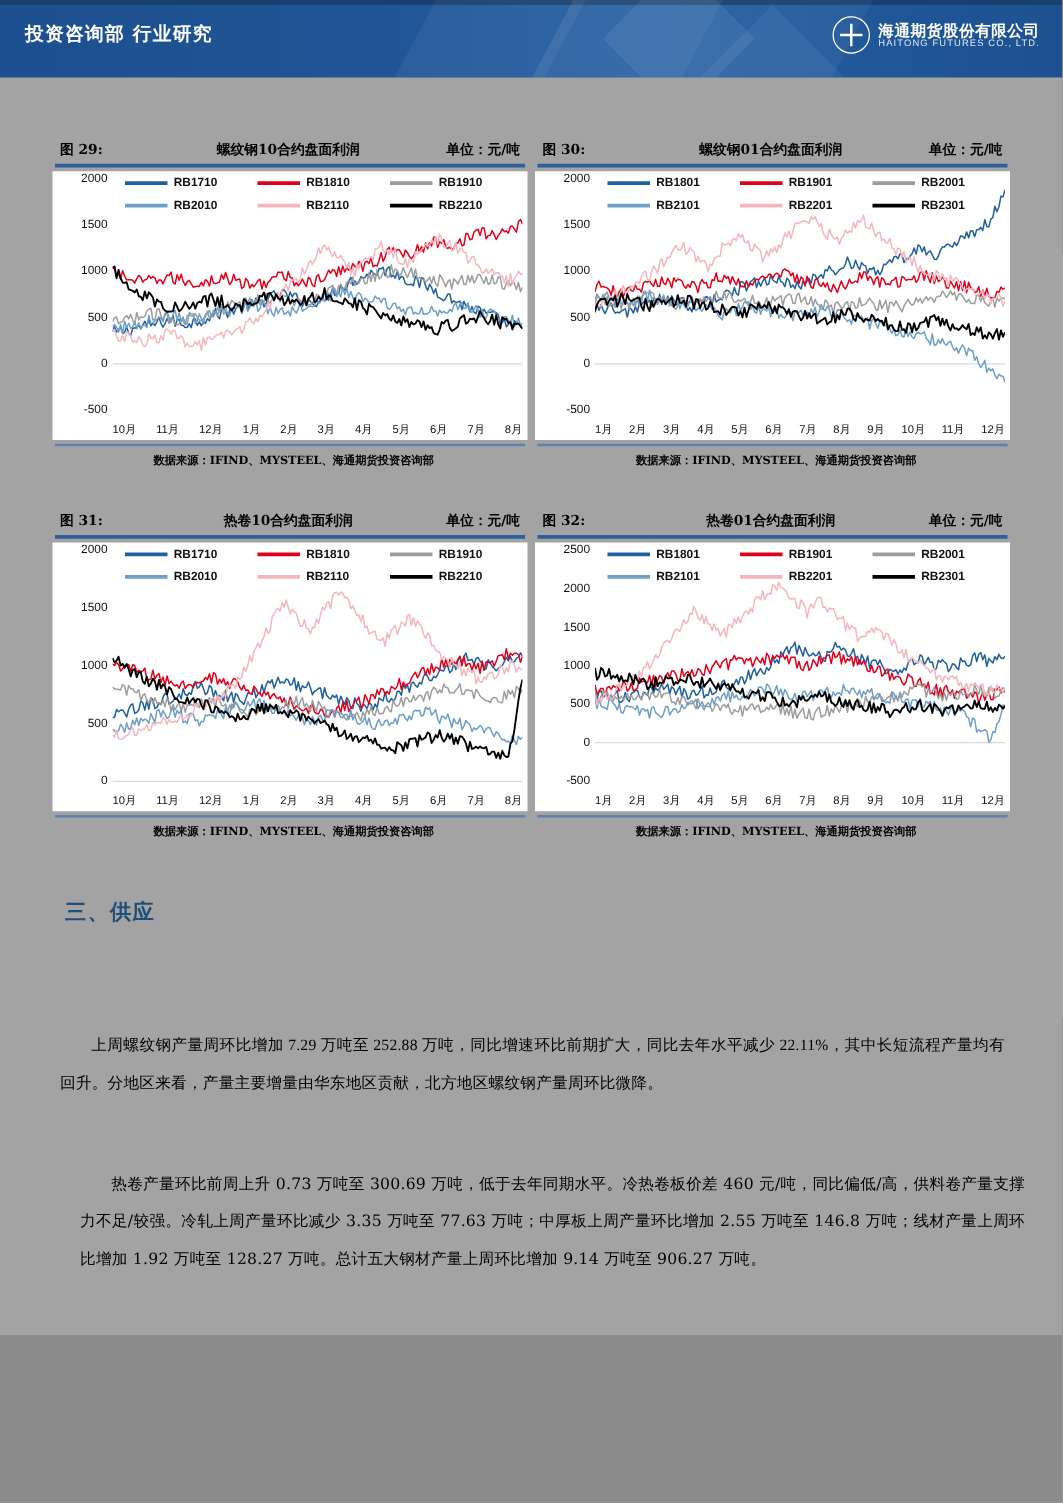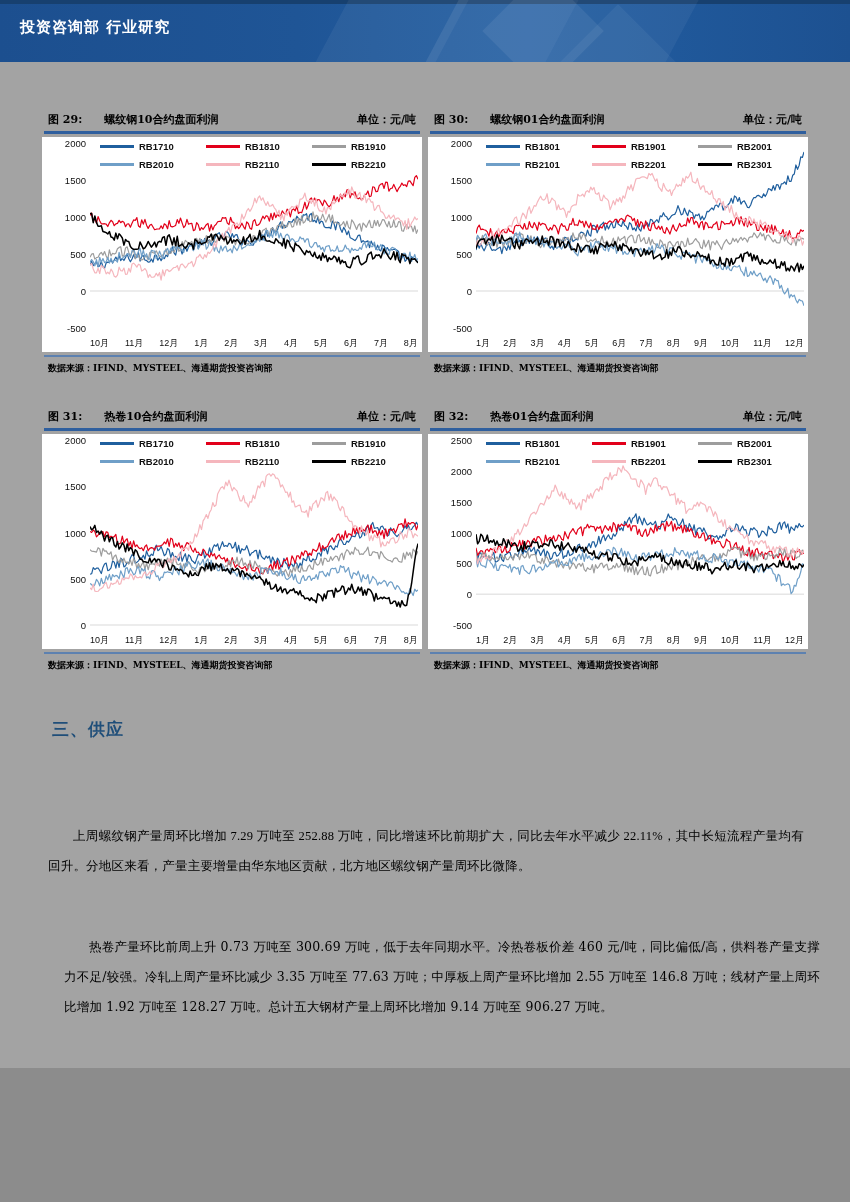--- a/index.html
+++ b/index.html
@@ -92,20 +92,21 @@
     font-family: "Liberation Sans", sans-serif;
     font-size: 7.5px;
     letter-spacing: 0.9px;
     white-space: nowrap;
   }
 
   
   .fig {
     position: absolute;
     width: 380px;
+    text-align: center;
   }
   .fig-head {
     display: flex;
     align-items: baseline;
     font-family: "DejaVu Serif", serif;
     font-size: 11px;
     font-weight: bold;
     color: #000;
     padding: 0 2px 4px 6px;
     white-space: nowrap;
@@ -229,20 +230,27 @@
 <div class="page">
 
   <div class="header">
     <div class="toprule"></div>
     <div class="diag d1"></div>
     <div class="diag d2"></div>
     <div class="diag d3"></div>
     <div class="diamond m1"></div>
     <div class="diamond m2"></div>
     <div class="header-title">投资咨询部  行业研究</div>
+    <div class="logo-wrap">
+      <div class="logo-mark"></div>
+      <div class="logo-text">
+        <div class="logo-cn">海通期货股份有限公司</div>
+        <div class="logo-en">HAITONG FUTURES CO., LTD.</div>
+      </div>
+    </div>
   </div>
 
   <div class="fig" style="left:42px; top:112px;">
     <div class="fig-head">
       <span class="fig-num">图 29:</span>
       <span class="fig-title">螺纹钢10合约盘面利润</span>
       <span class="fig-unit">单位：元/吨</span>
     </div>
     <div class="fig-rule"></div>
     <div class="plot-box">

